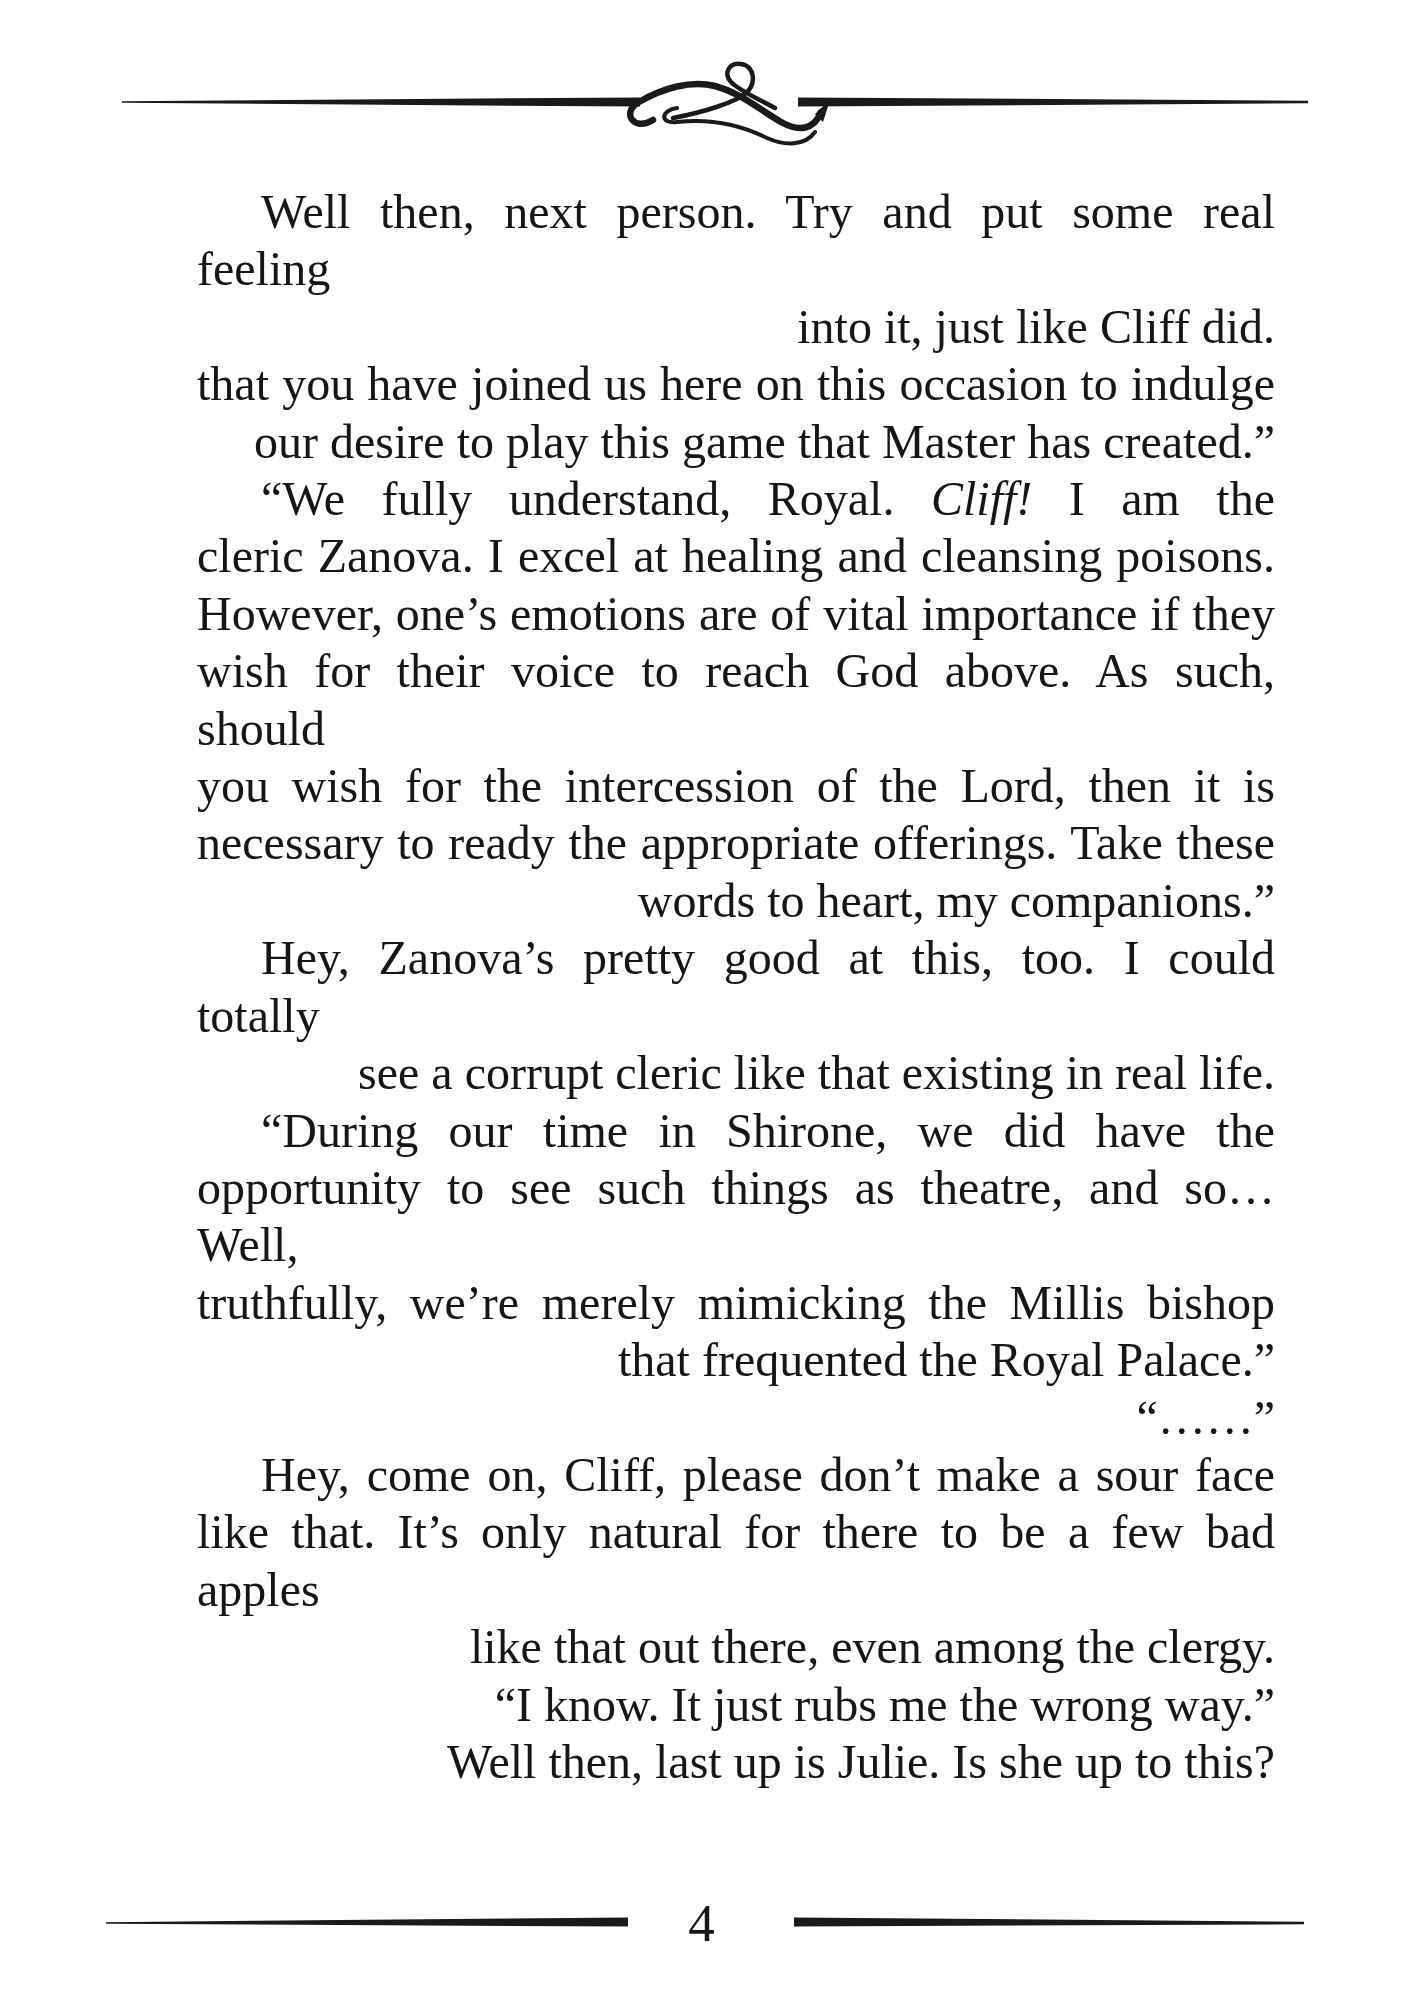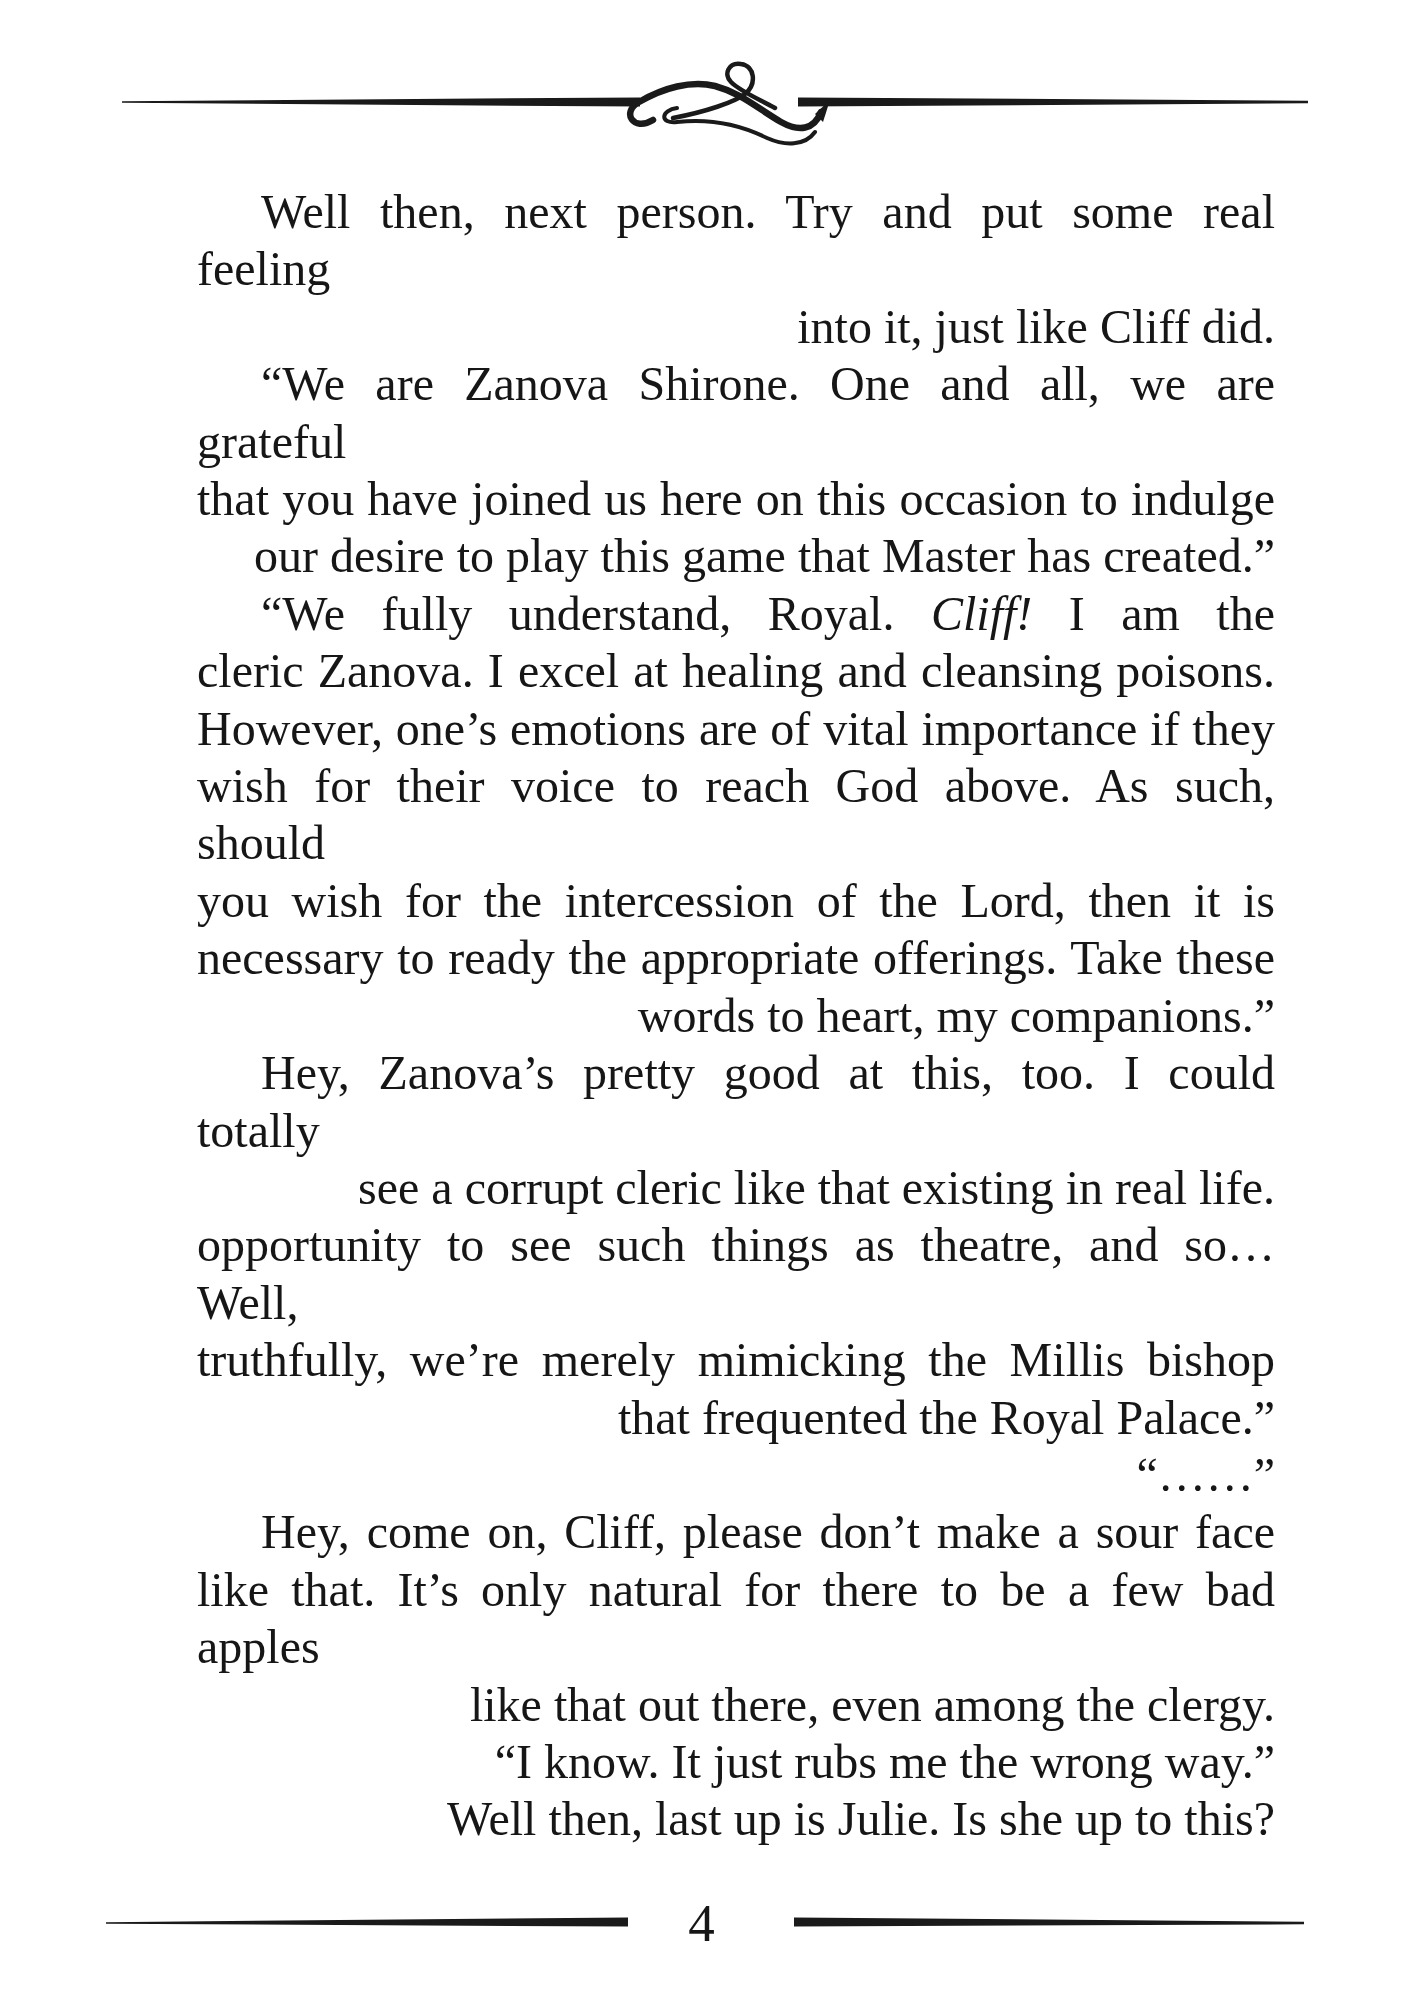--- a/index.html
+++ b/index.html
@@ -82,38 +82,38 @@
       <polygon points="200,64 215,50 208,72" fill="#1a1a1a" stroke="none"></polygon>
     </g>
   </svg>
 
   <div class="text-block">
       <div class="para">
         <div class="line first just"><span>Well then, next person. Try and put some real feeling</span></div>
         <div class="line"><span>into it, just like Cliff did.</span></div>
       </div>
       <div class="para">
-        <div class="line first just"><span>“We are Zanova Shirone. One and all, we are grateful</span></div>
         <div class="line just"><span>that you have joined us here on this occasion to indulge</span></div>
         <div class="line"><span>our desire to play this game that Master has created.”</span></div>
       </div>
       <div class="para">
         <div class="line first just"><span>“We fully understand, Royal. </span><em>Cliff!</em><span> I am the</span></div>
         <div class="line just"><span>cleric Zanova. I excel at healing and cleansing poisons.</span></div>
         <div class="line just"><span>However, one’s emotions are of vital importance if they</span></div>
         <div class="line just"><span>wish for their voice to reach God above. As such, should</span></div>
         <div class="line just"><span>you wish for the intercession of the Lord, then it is</span></div>
         <div class="line just"><span>necessary to ready the appropriate offerings. Take these</span></div>
         <div class="line"><span>words to heart, my companions.”</span></div>
       </div>
       <div class="para">
         <div class="line first just"><span>Hey, Zanova’s pretty good at this, too. I could totally</span></div>
         <div class="line"><span>see a corrupt cleric like that existing in real life.</span></div>
       </div>
       <div class="para">
+        <div class="line first just"><span>“During our time in Shirone, we did have the</span></div>
         <div class="line just"><span>opportunity to see such things as theatre, and so… Well,</span></div>
         <div class="line just"><span>truthfully, we’re merely mimicking the Millis bishop</span></div>
         <div class="line"><span>that frequented the Royal Palace.”</span></div>
       </div>
       <div class="para">
         <div class="line first"><span>“……”</span></div>
       </div>
       <div class="para">
         <div class="line first just"><span>Hey, come on, Cliff, please don’t make a sour face</span></div>
         <div class="line just"><span>like that. It’s only natural for there to be a few bad apples</span></div>

